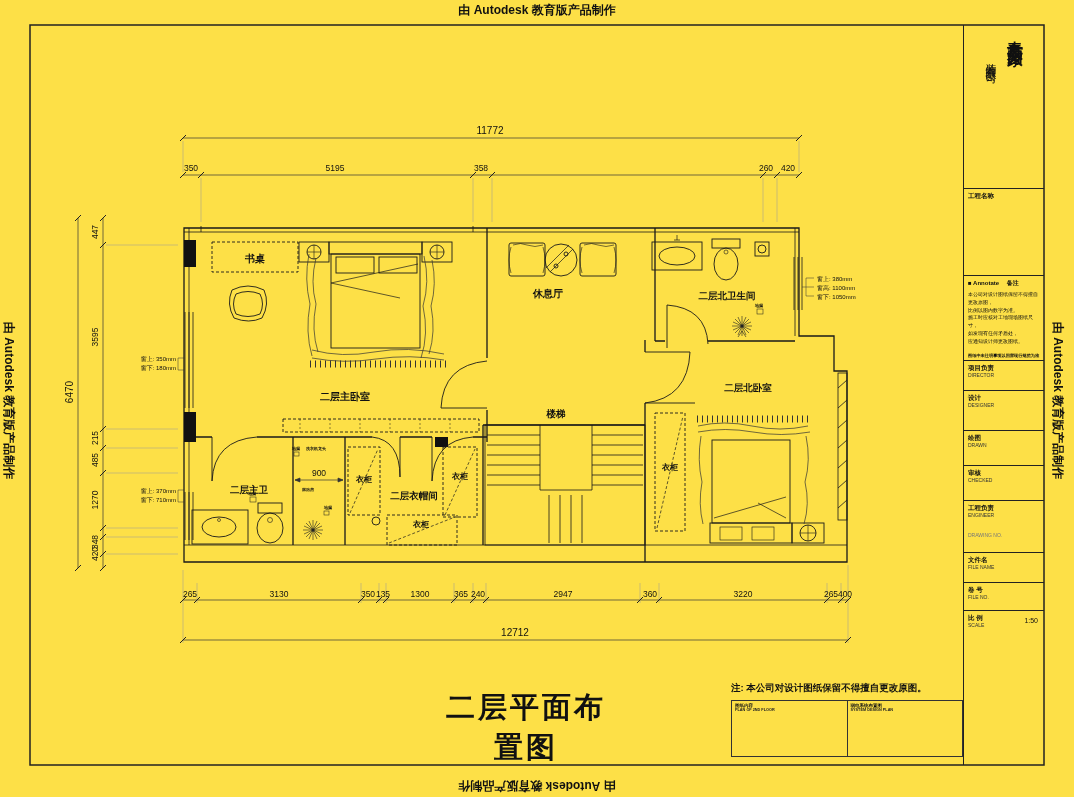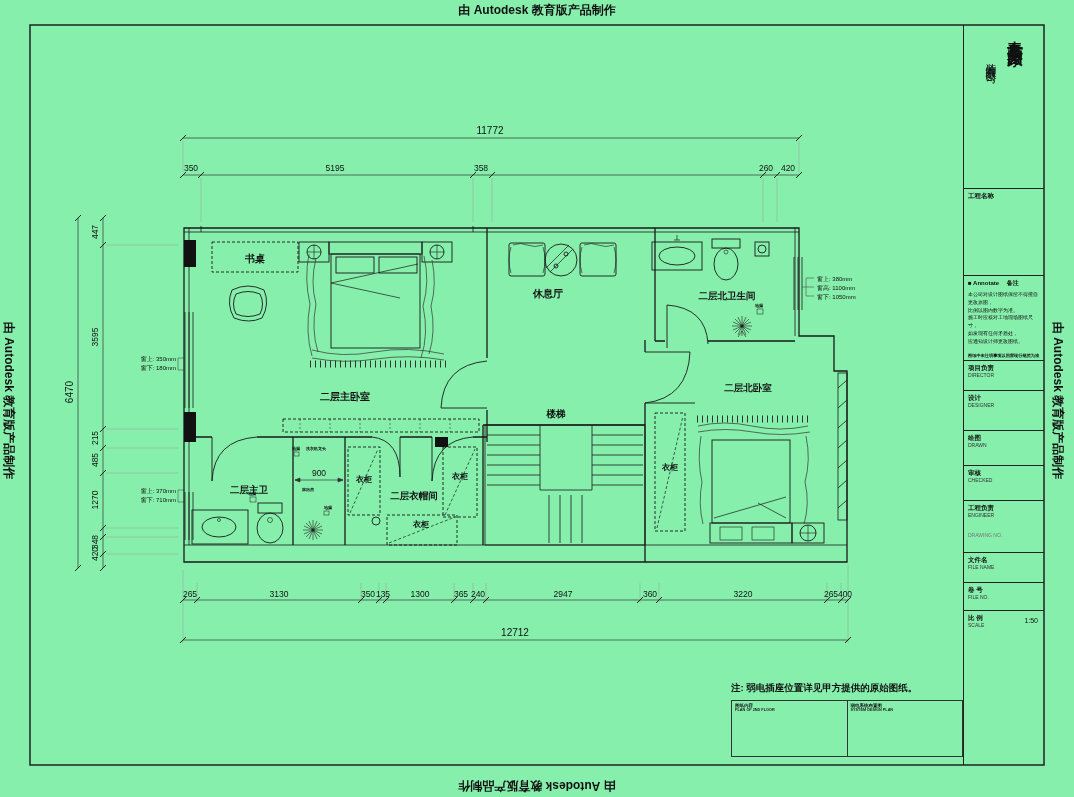--- a/index.html
+++ b/index.html
@@ -1,16 +1,16 @@
 <!DOCTYPE html>
 <html><head>
 <meta charset="utf-8">
 <style>
   html,body{margin:0;padding:0;background:#fff;}
-  #screen{position:relative;width:1074px;height:797px;background:#86efac;overflow:hidden;
+  #screen{position:relative;width:1074px;height:797px;background:#fde047;overflow:hidden;
           font-family:"Liberation Sans","DejaVu Sans",sans-serif;color:#111;}
   .abs{position:absolute;}
   .wm{font-size:12px;font-weight:bold;color:#111;white-space:nowrap;}
   .wm-top{left:0;right:0;top:2px;text-align:center;}
   .wm-bottom{left:0;right:0;top:777px;text-align:center;transform:rotate(180deg);}
   .wm-side{width:300px;top:392px;text-align:center;}
   .wm-left{left:-142px;transform:rotate(90deg);}
   .wm-right{left:907px;transform:rotate(90deg);}
   
   #tblock{left:963px;top:25px;width:81px;height:740px;border-left:1.2px solid #222;box-sizing:border-box;}
@@ -383,21 +383,22 @@
       <div class="tb-cn">卷  号</div>
         <div class="tb-en">FILE NO.</div>
     </div>
     <div class="tb-sec" style="height:55px;border-bottom:none">
       <div class="tb-cn">比  例</div>
         <div class="tb-en">SCALE</div>
       <div class="scale-val">1:50</div>
     </div>
   </div>
 
-  <div id="note" class="abs">注: 弱电插座位置详见甲方提供的原始图纸。</div>
+  <div id="big-title" class="abs">二层平面布置图</div>
+  <div id="note" class="abs">注: 本公司对设计图纸保留不得擅自更改原图。</div>
   <div id="ftable" class="abs">
     <div class="cell">
       <div class="ft-cn">图纸内容</div>
       <div class="ft-en">PLAN OF 2ND FLOOR</div>
     </div>
     <div class="cell">
       <div class="ft-cn">弱电系统布置图</div>
       <div class="ft-en">SYSTEM DESIGN PLAN</div>
     </div>
   </div>

